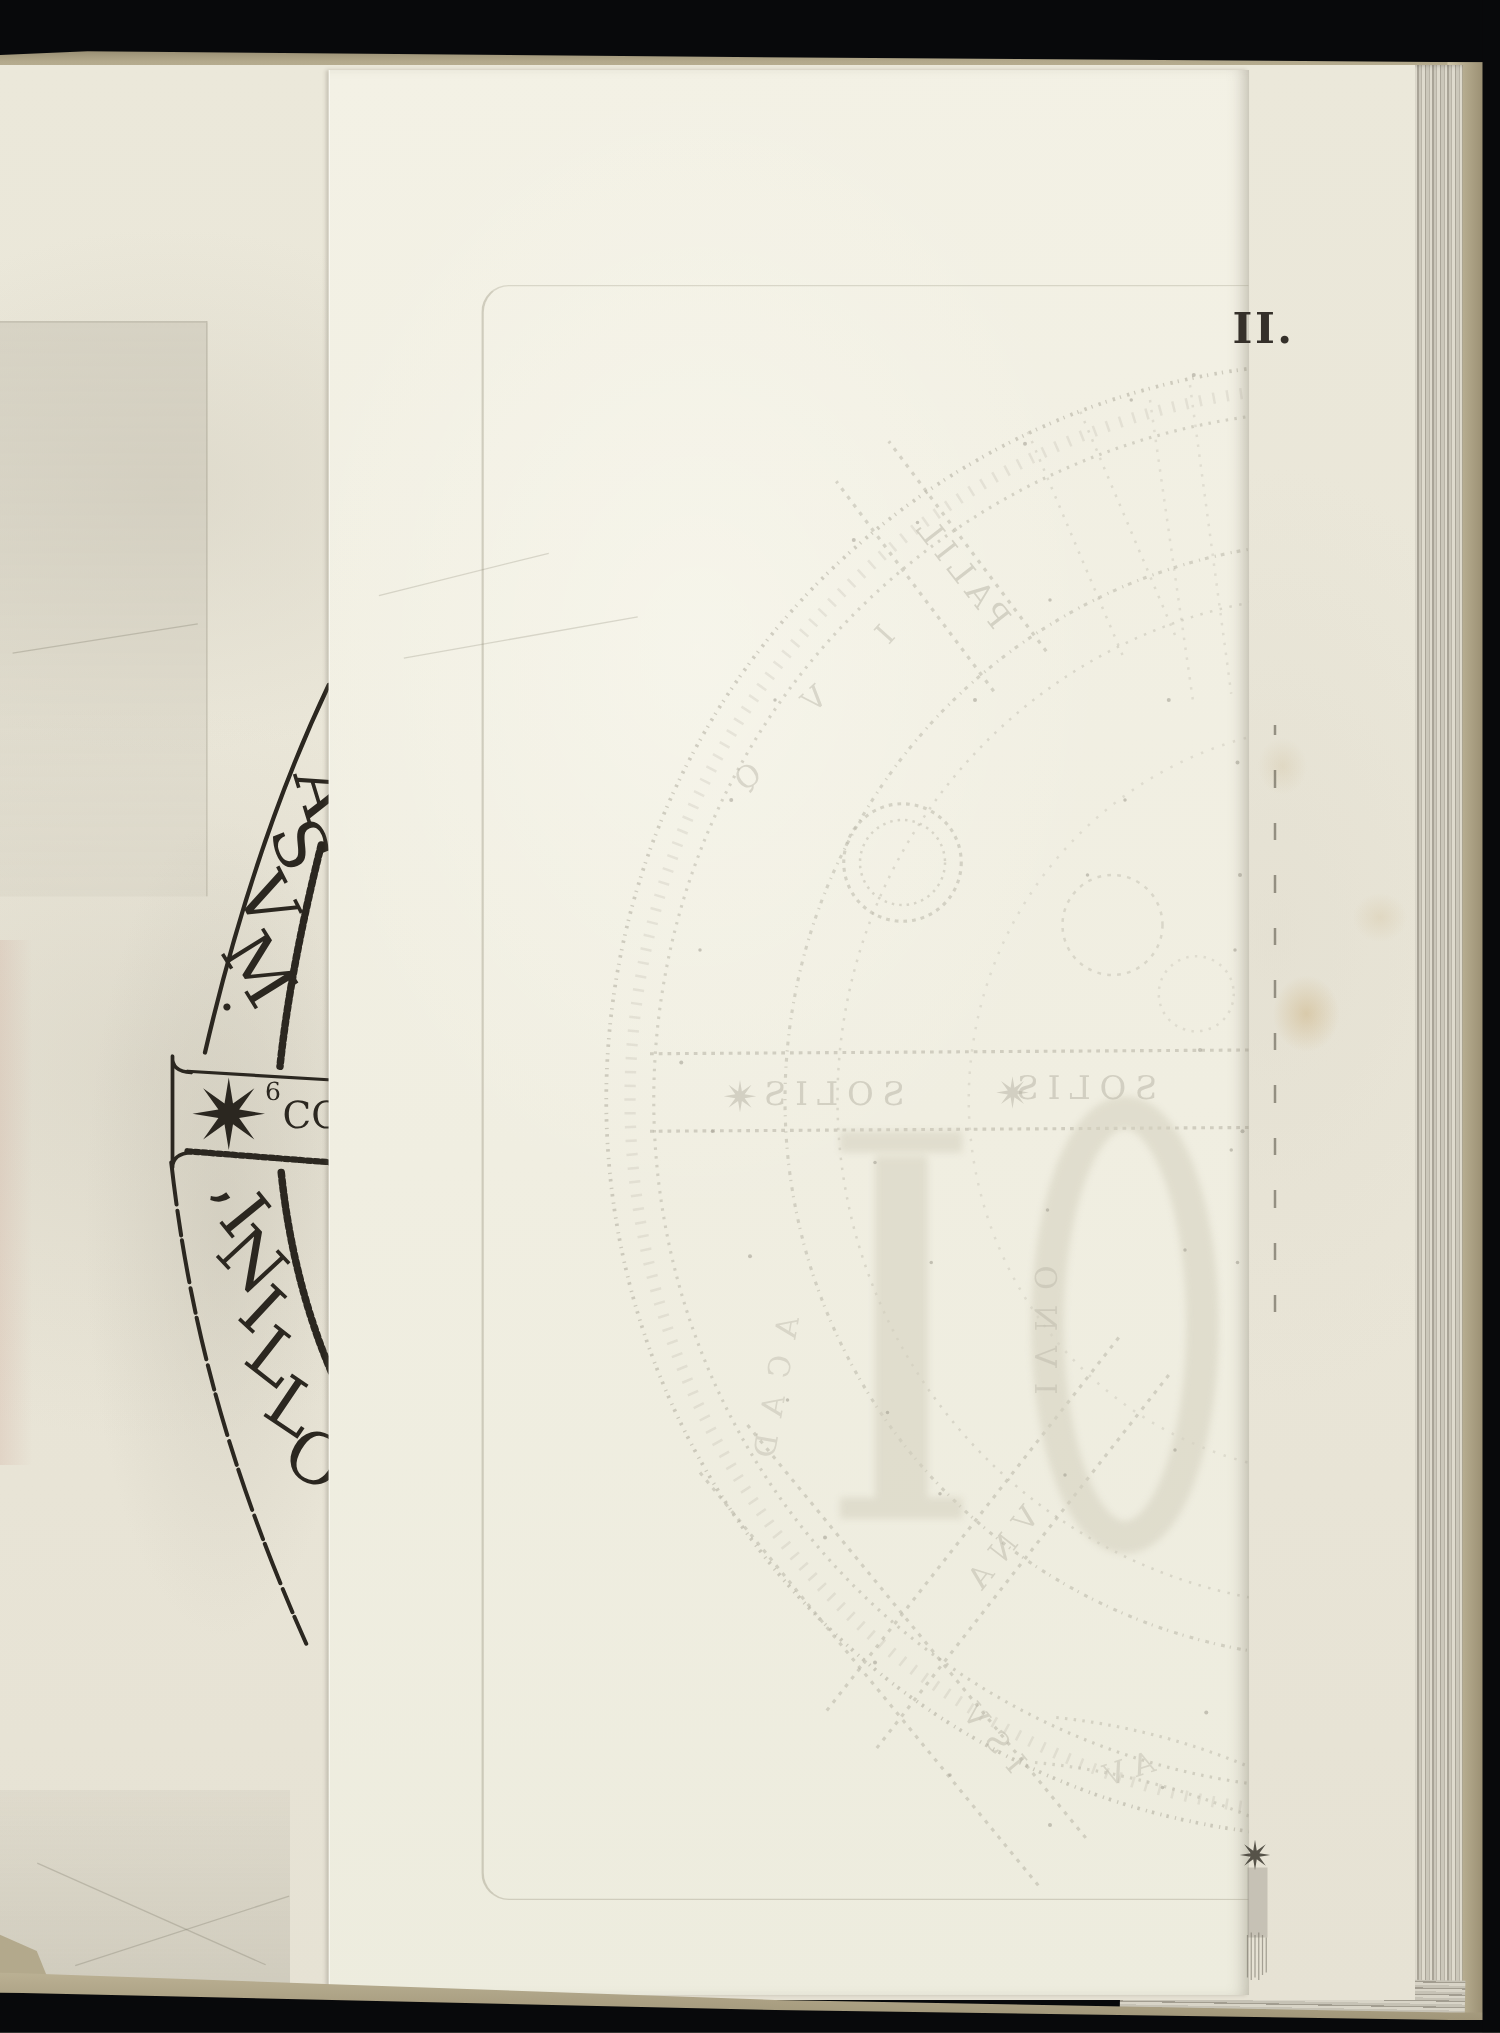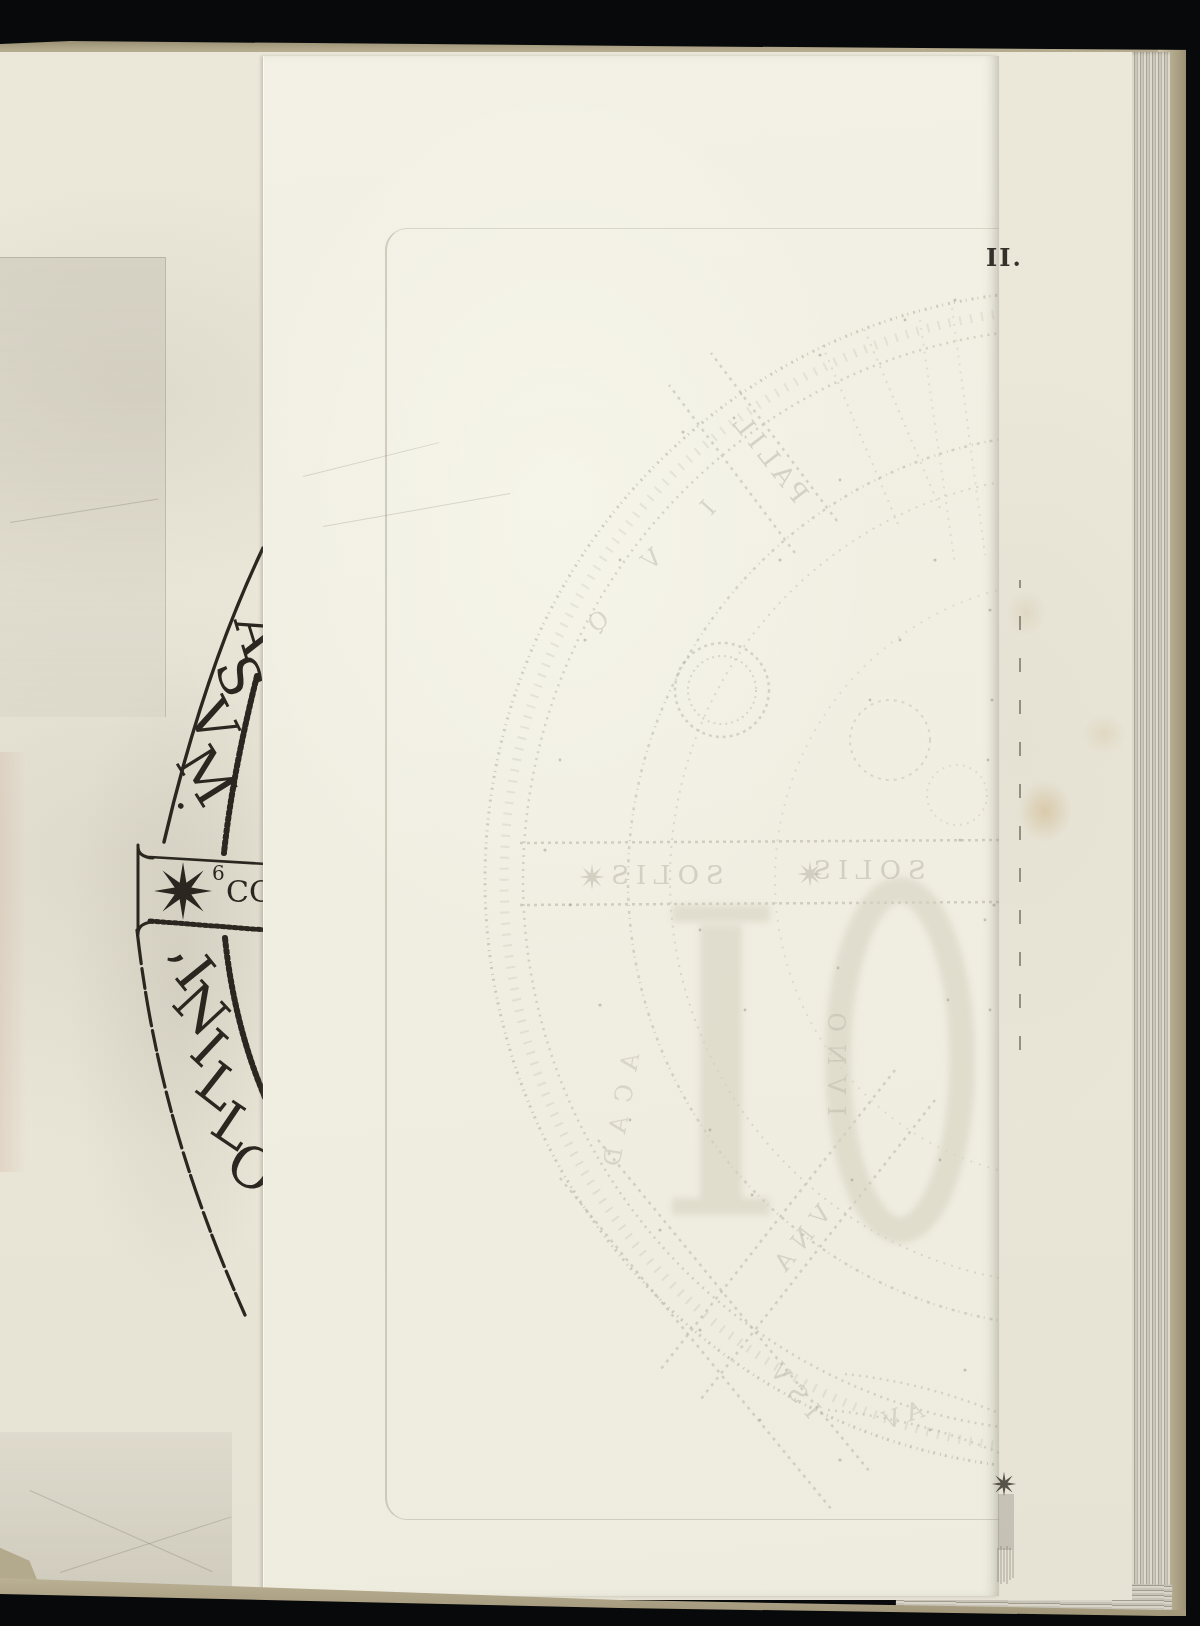--- a/index.html
+++ b/index.html
@@ -49,21 +49,21 @@
     box-shadow:-2px 0 3px rgba(90,85,70,.25), inset 1px 0 0 rgba(255,255,250,.6),
                inset -10px 0 14px -8px rgba(110,105,88,.45);}
   .platemark-faint{left:122px;top:172px;width:614px;height:1292px;
     border-left:2px solid rgba(150,145,125,.38);
     border-top:1px solid rgba(150,145,125,.28);
     border-bottom:1px solid rgba(150,145,125,.34);
     border-radius:22px 0 0 22px;}
   .il-scratch{height:1px;background:rgba(140,135,118,.28);transform-origin:0 0;}
 
   
-  .page-number{left:986px;top:246px;font-size:24px;line-height:1;color:#35302a;
+  .page-number{left:986px;top:246px;font-size:34px;line-height:1;color:#35302a;
     letter-spacing:2px;font-weight:bold;}
   .crease-line{left:1019px;top:580px;width:2px;height:470px;
     background:repeating-linear-gradient(0deg,rgba(80,75,62,.55) 0 14px,transparent 14px 42px);}
   .stain-a{left:1018px;top:780px;width:54px;height:62px;border-radius:50%;
     background:radial-gradient(rgba(190,152,84,.32),transparent 70%);}
   .stain-b{left:1082px;top:714px;width:44px;height:40px;border-radius:50%;
     background:radial-gradient(rgba(190,158,96,.16),transparent 70%);}
   .stain-c{left:1006px;top:590px;width:40px;height:46px;border-radius:50%;
     background:radial-gradient(rgba(180,150,90,.14),transparent 70%);}
 

